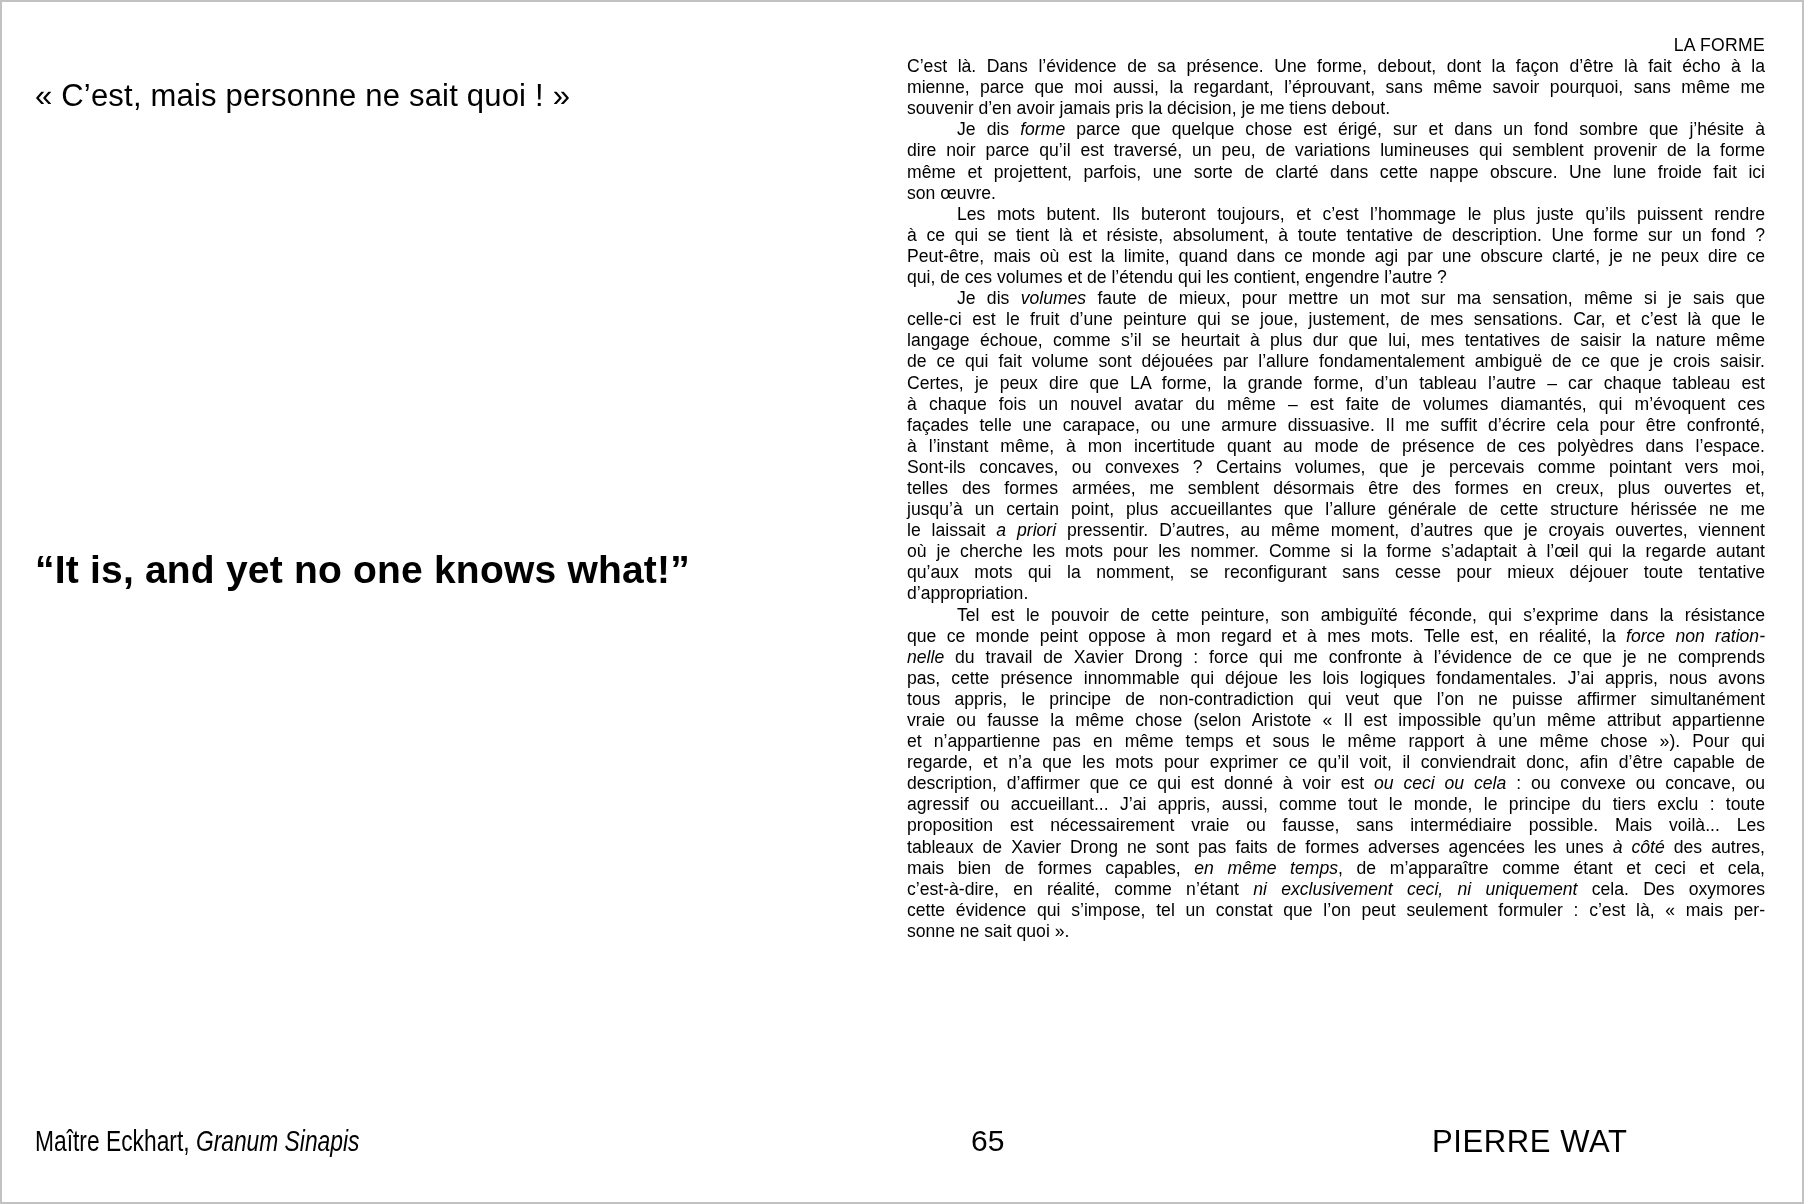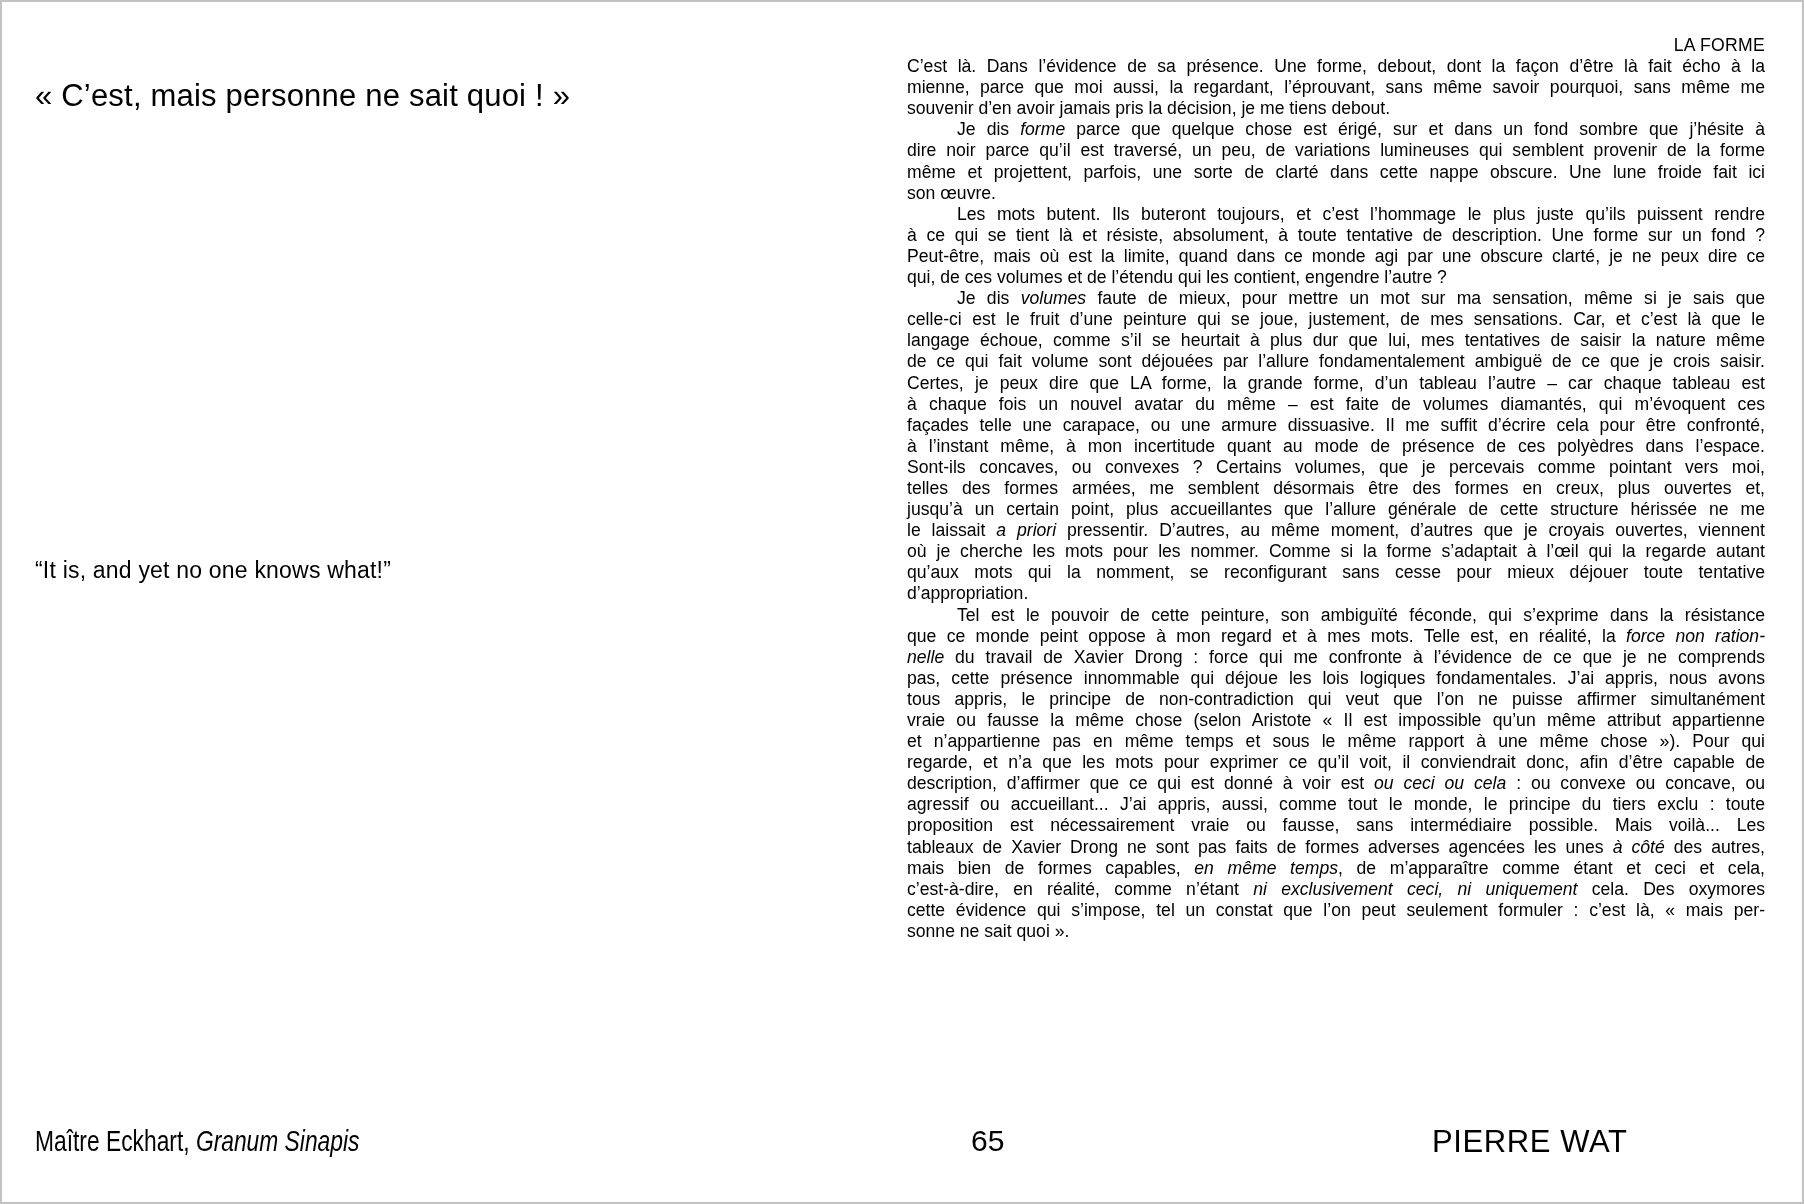--- a/index.html
+++ b/index.html
@@ -15,22 +15,23 @@
     color:#000;
   }
   .quote-fr {
     position:absolute; left:33px; top:40px;
     font-size:31px; line-height:36px; letter-spacing:0.2px;
     white-space:nowrap;
     margin-top:36px;
   }
   .quote-en {
     position:absolute; left:33px; top:550px;
-    font-size:23px; line-height:36px; letter-spacing:0.2px;
+    font-size:39px; line-height:36px; letter-spacing:0.2px;
     white-space:nowrap;
+    font-weight:bold;
   }
   .article {
     position:absolute; left:905px; top:33px; width:858px;
     font-size:17.6px; line-height:21.1px;
   }
   .article .heading {
     padding-left:50px;
     letter-spacing:0.3px;
     text-align:right;
   }

